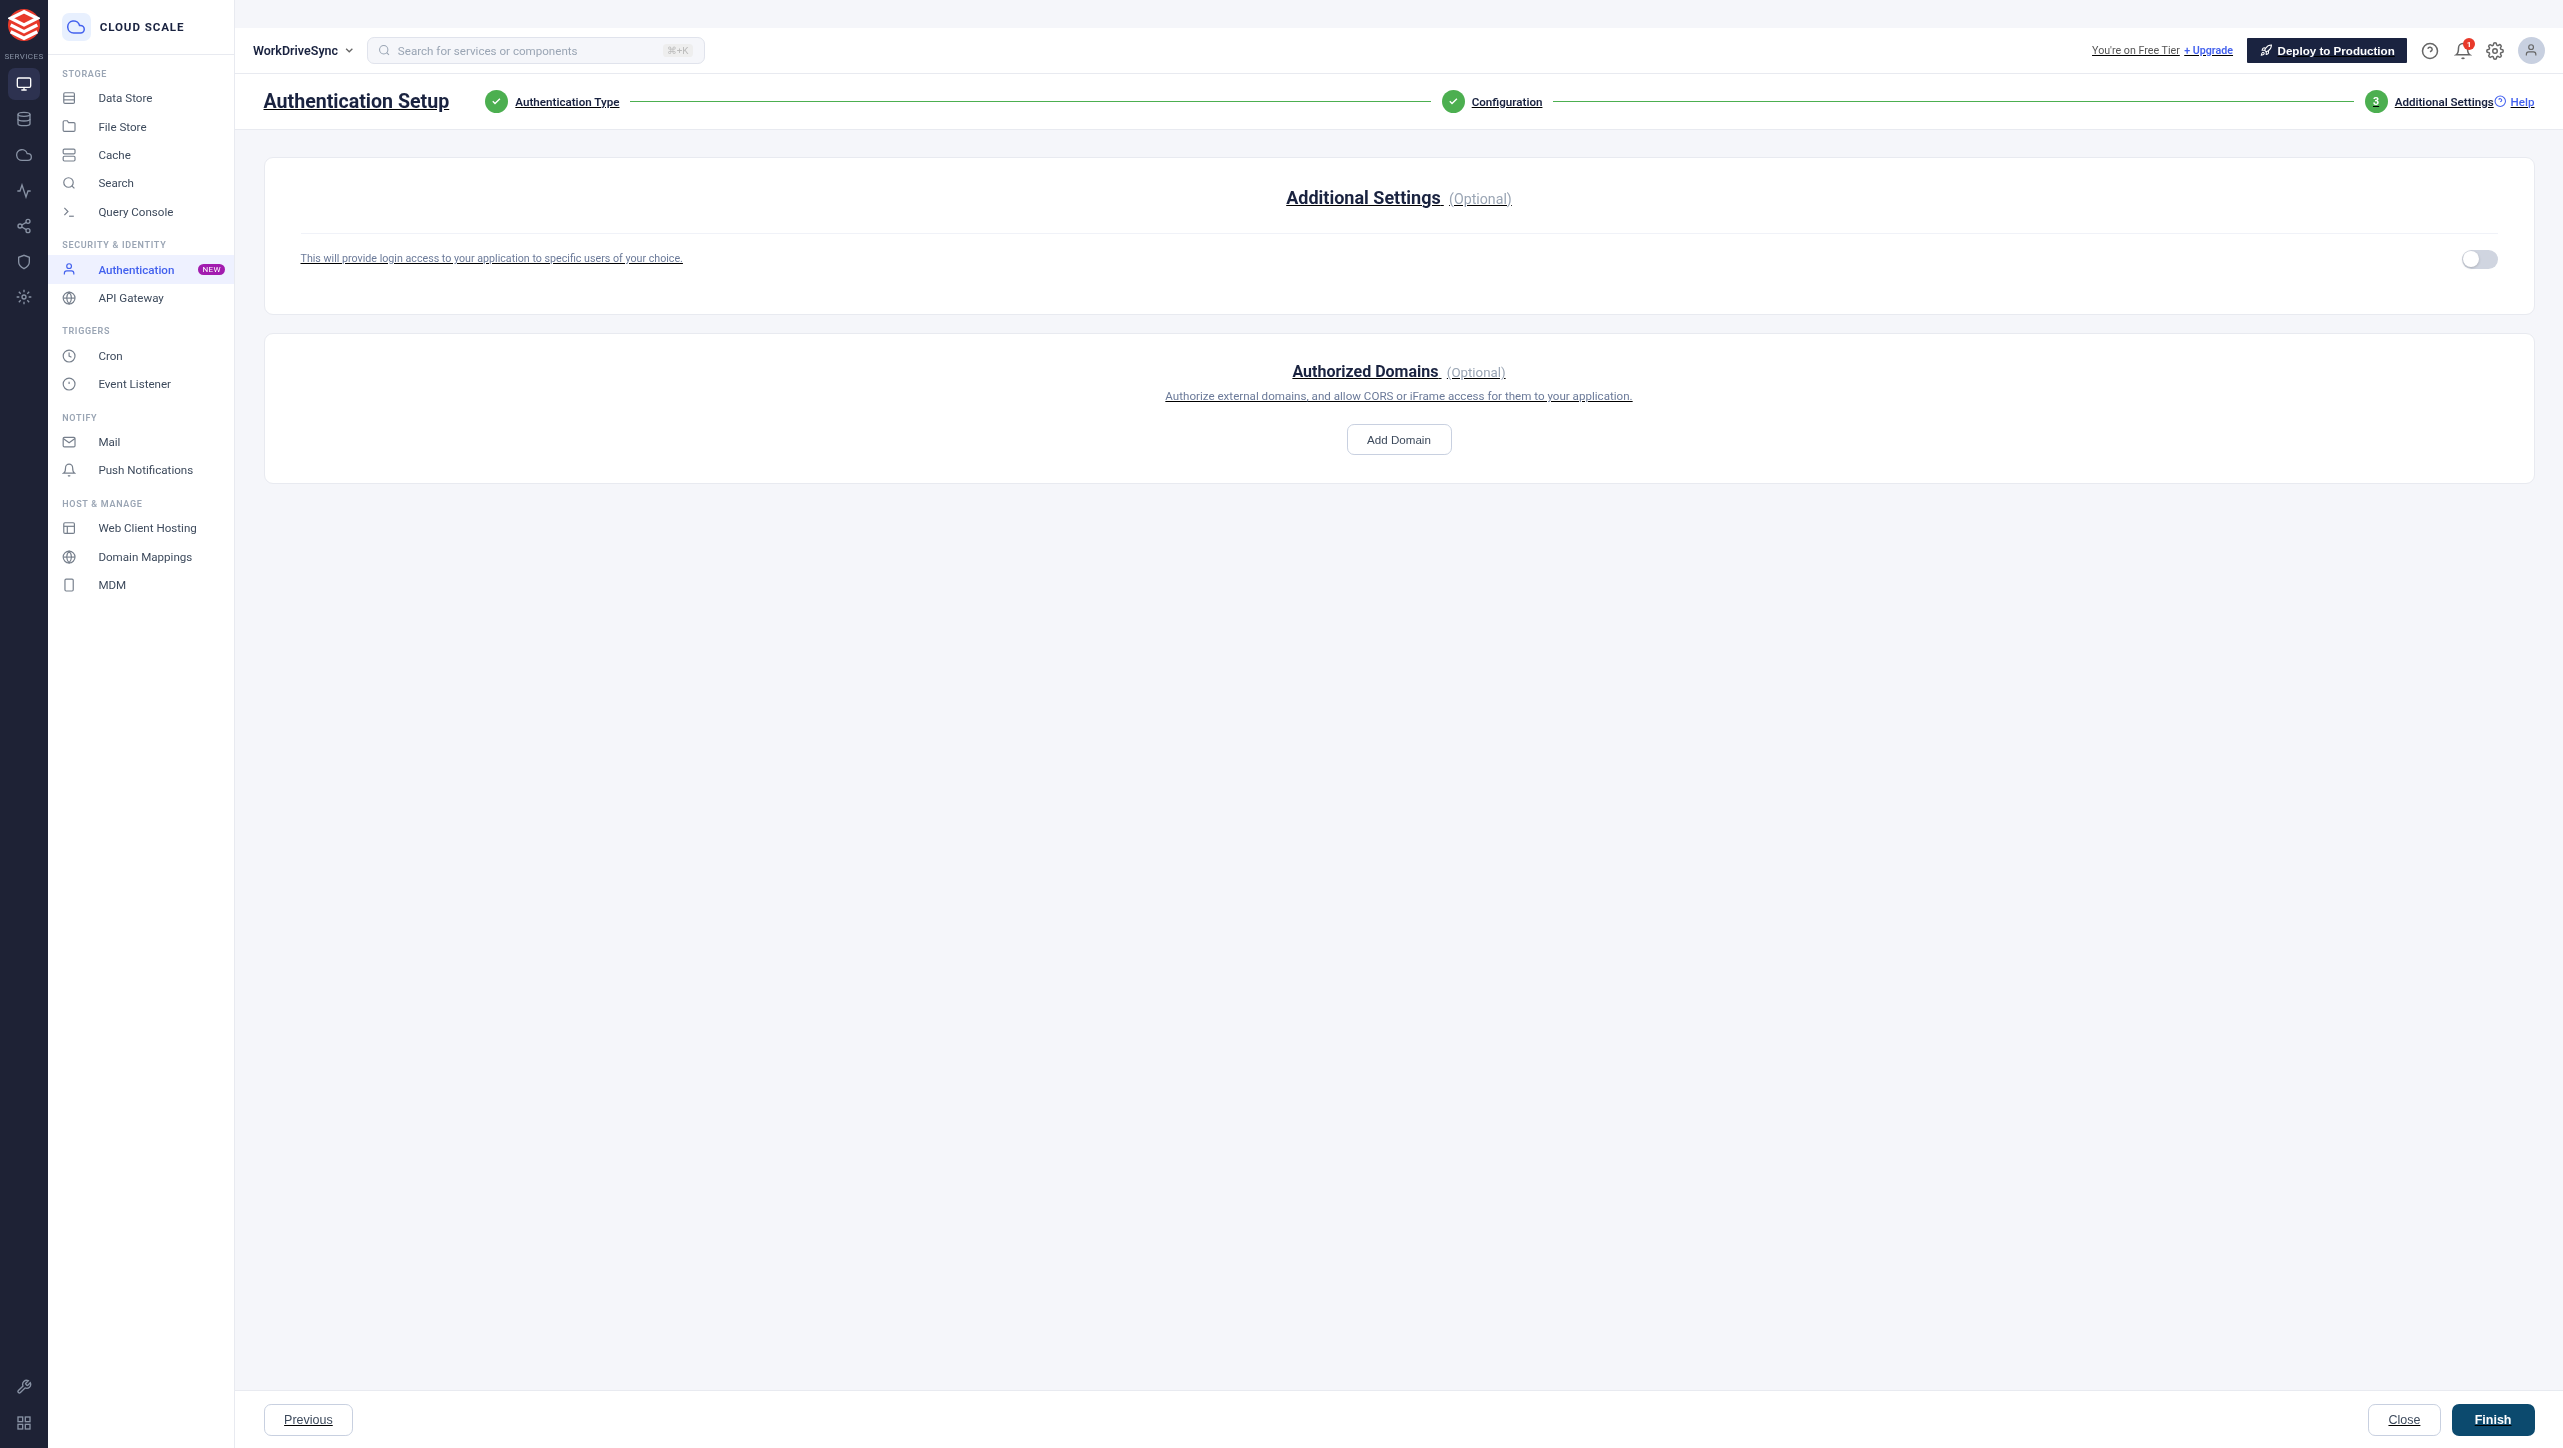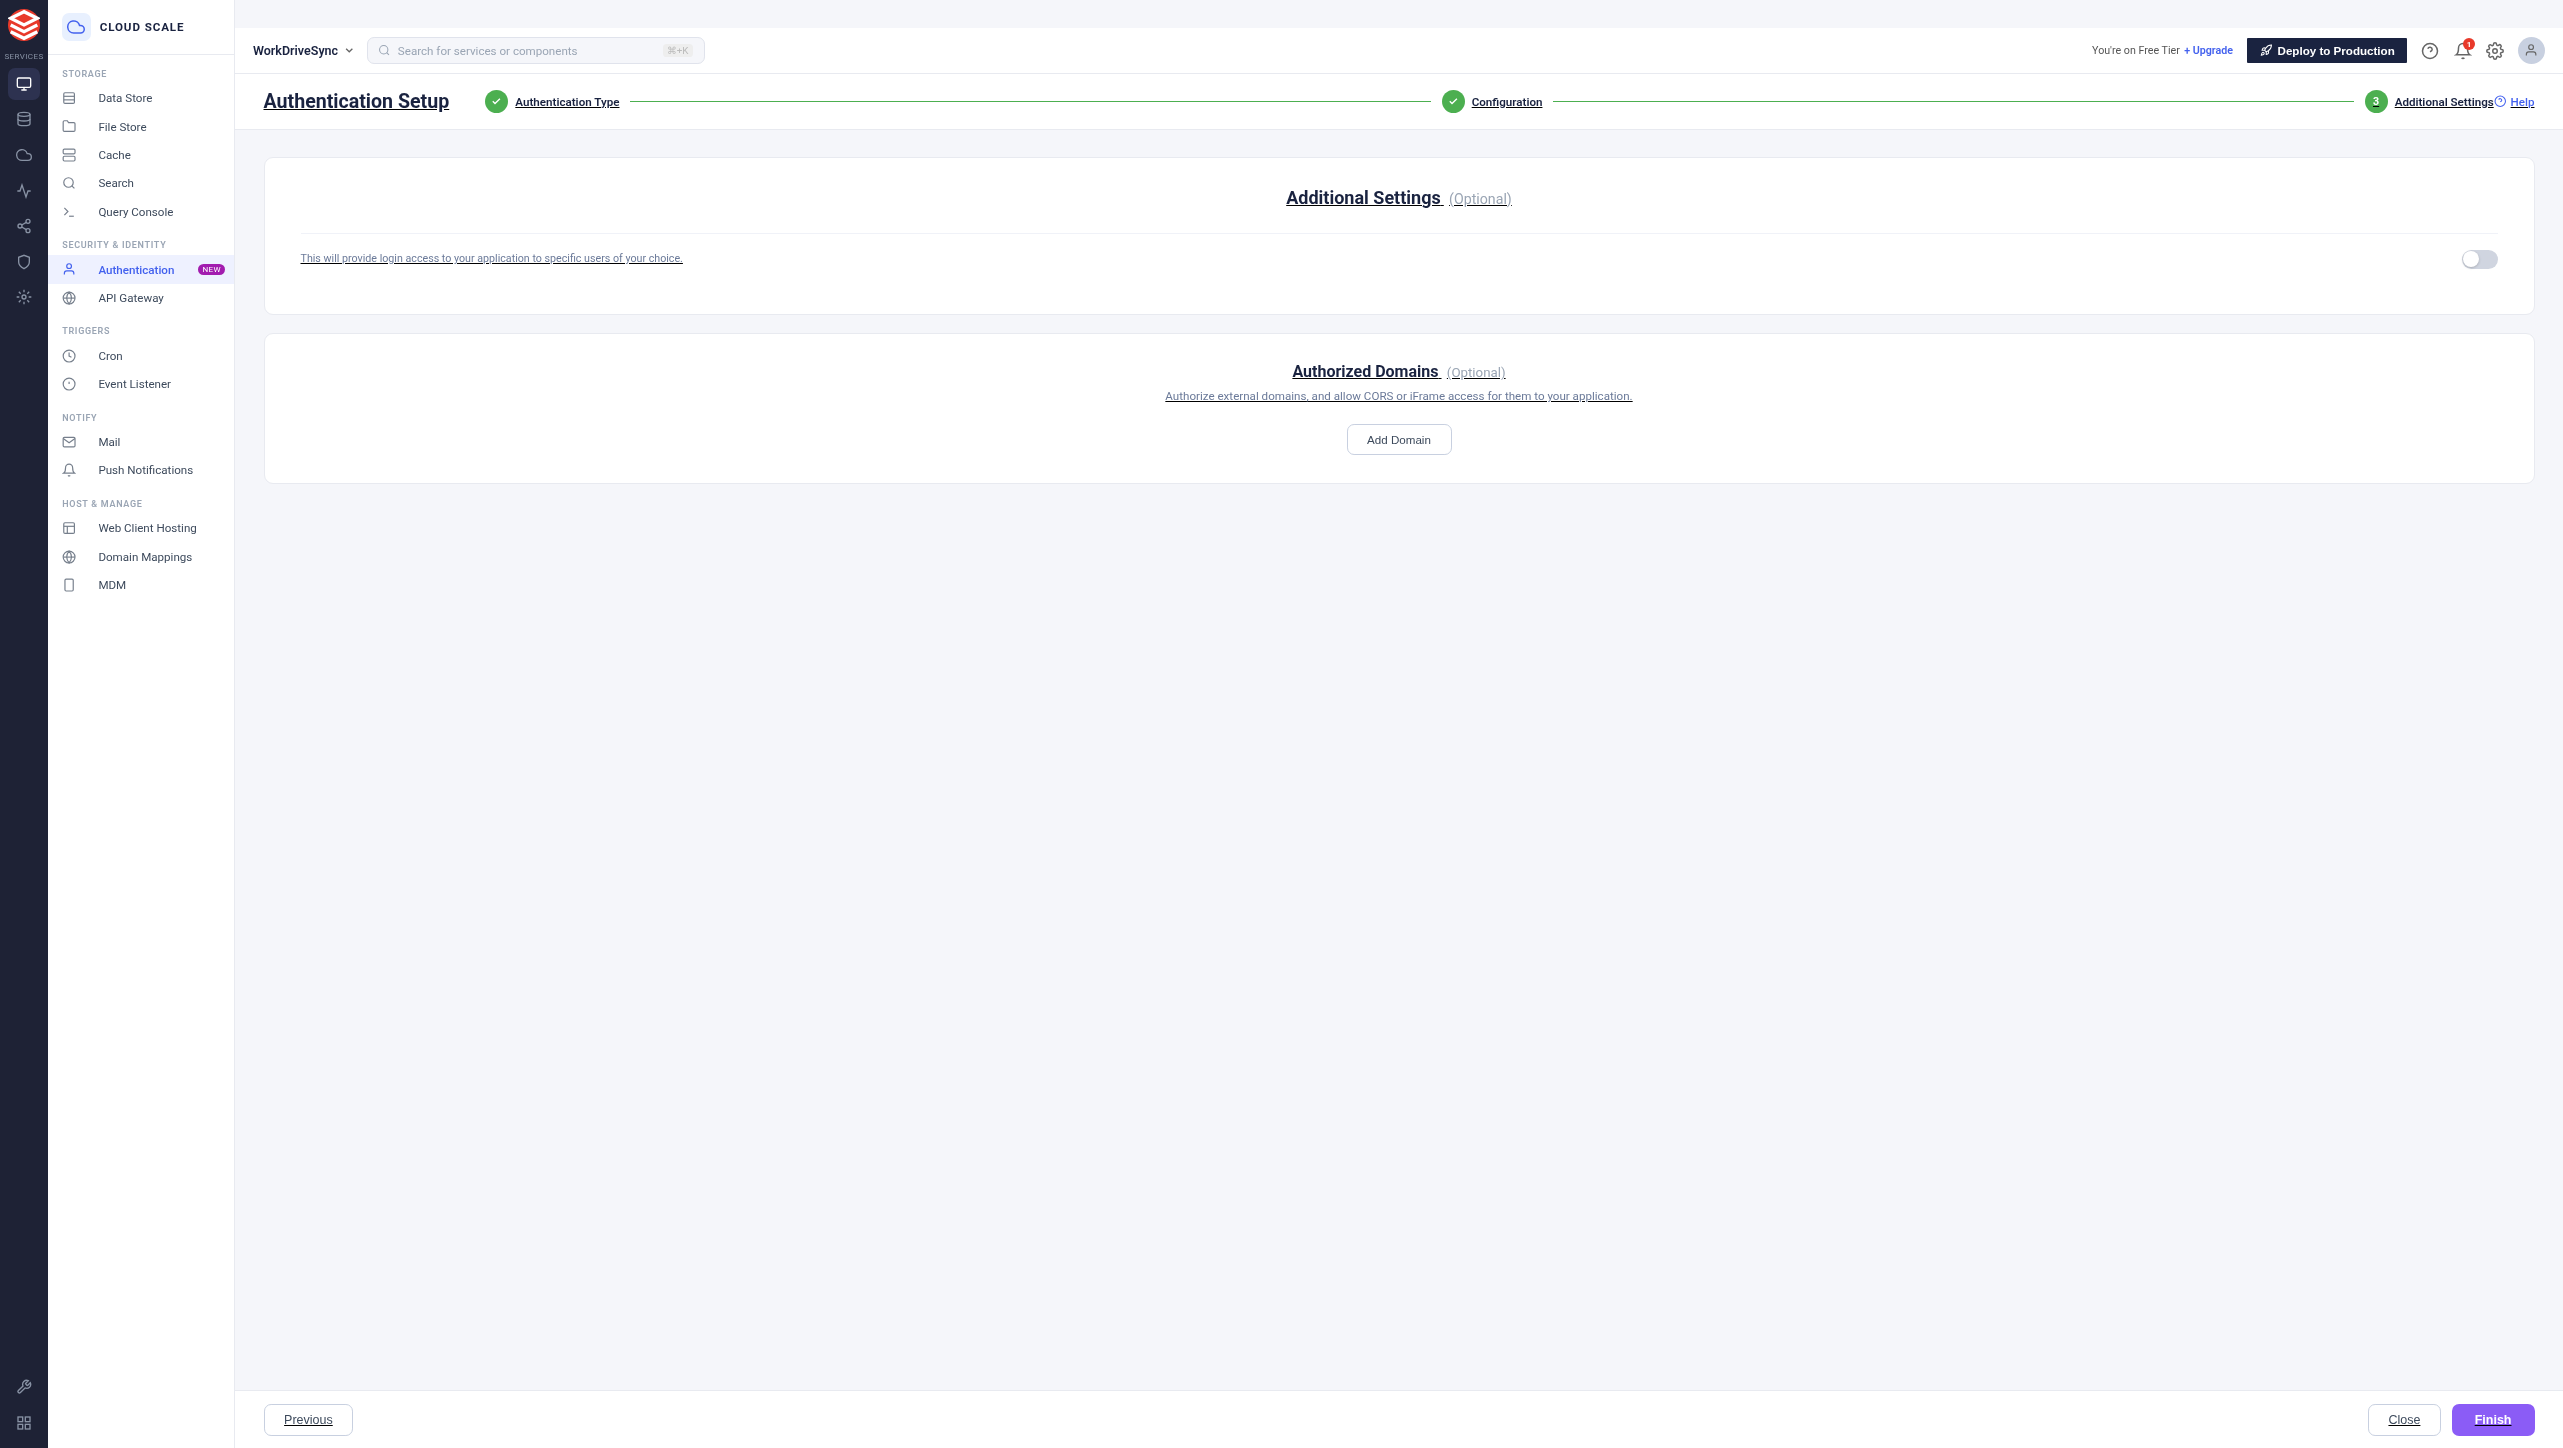--- a/index.html
+++ b/index.html
@@ -118,21 +118,21 @@
       background: #f5f6fa;
       border: 0.9px solid #e0e3ec;
       border-radius: 7.1px;
       padding: 5.3px 10.7px;
       color: #9aa5b4;
       font-size: 11.6px;
       max-width: 338px;
     }
     .topbar-search svg { width: 12.5px; height: 12.5px; }
     .topbar-search-shortcut { margin-left: auto; font-size: 9.8px; color: #bbb; background: #eee; border-radius: 3.6px; padding: 0.9px 4.4px; }
-    .topbar-right { margin-left: auto; display: flex; align-items: center; gap: 14.2px; }
+    .topbar-right { margin-left: auto; display: flex; align-items: center; gap: 14.2px; text-decoration: underline; }
     .topbar-tier { font-size: 10.7px; color: #555; display: flex; align-items: center; gap: 4.4px; }
     .topbar-upgrade { color: #4361ee; font-weight: 600; font-size: 10.7px; cursor: pointer; display: flex; align-items: center; gap: 2.7px; }
     .topbar-deploy {
       background: #1a2340;
       color: #fff;
       border: none;
       border-radius: 1px;
       padding: 6.2px 12.5px;
       font-size: 11.6px;
       font-weight: 600;
@@ -277,21 +277,21 @@
       border: 0.9px solid #c8d0e0;
       background: #fff;
       border-radius: 7.1px;
       padding: 8px 19.6px;
       font-size: 12.5px;
       font-weight: 500;
       color: #3d4a5c;
       cursor: pointer;
     }
     .btn-finish {
-      background: #8b5cf6;
+      background: #0c4a6e;
       color: #fff;
       border: none;
       border-radius: 7.1px;
       padding: 8px 23px;
       font-size: 12.5px;
       font-weight: 600;
       cursor: pointer;
     }
 
     .services-label {

